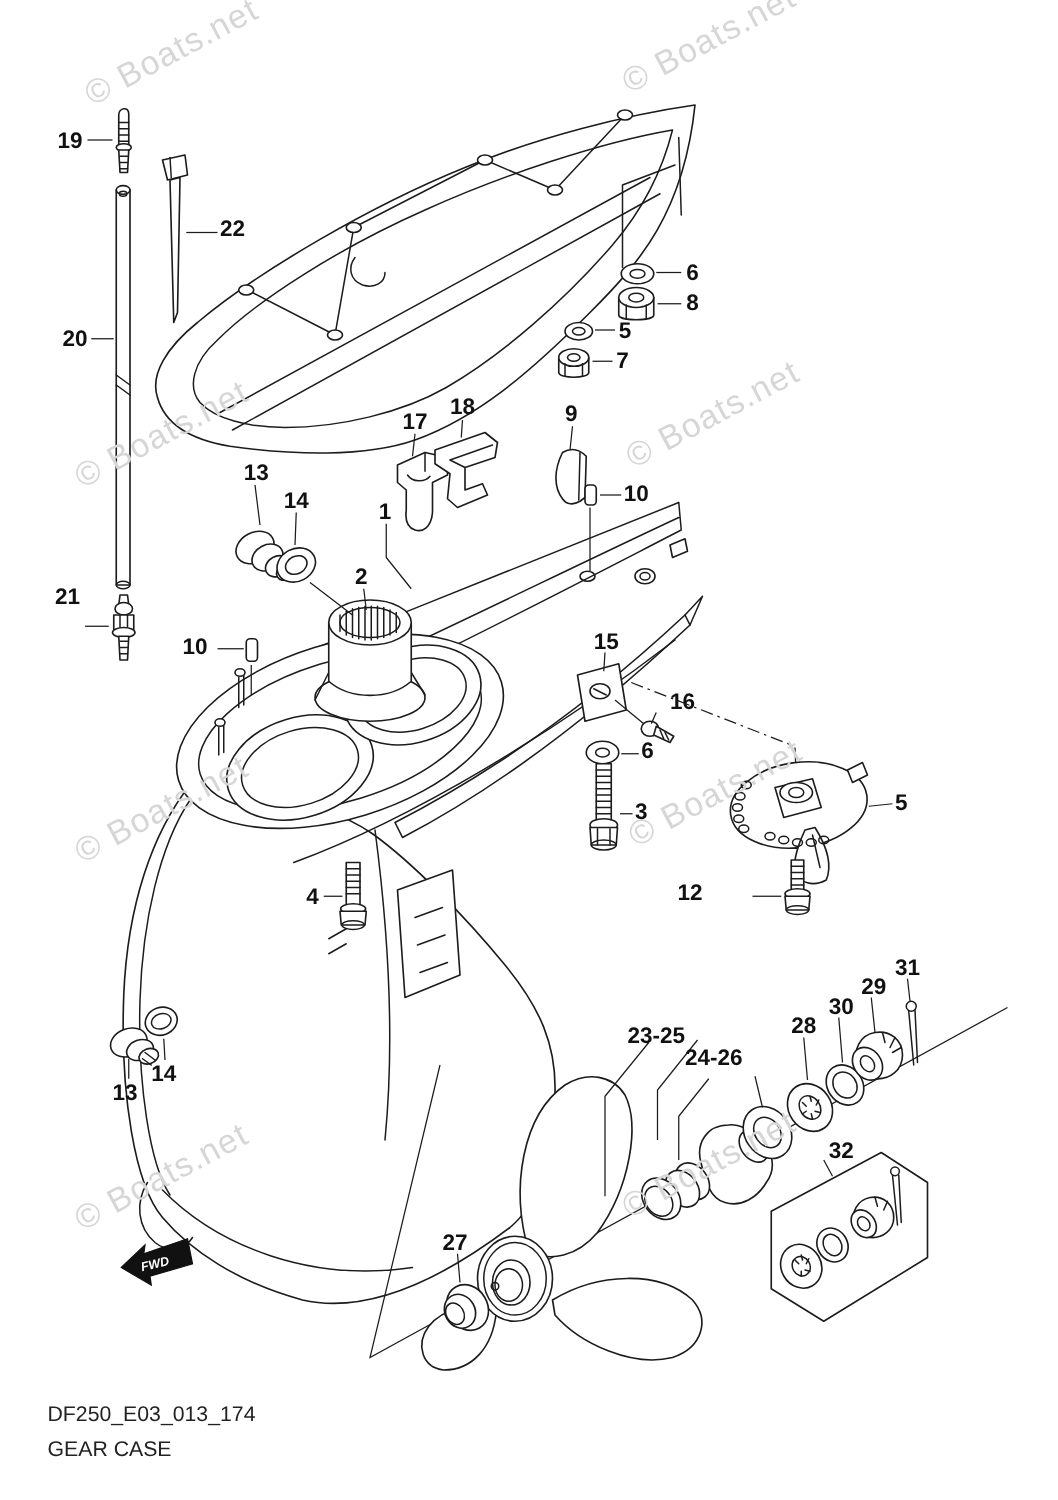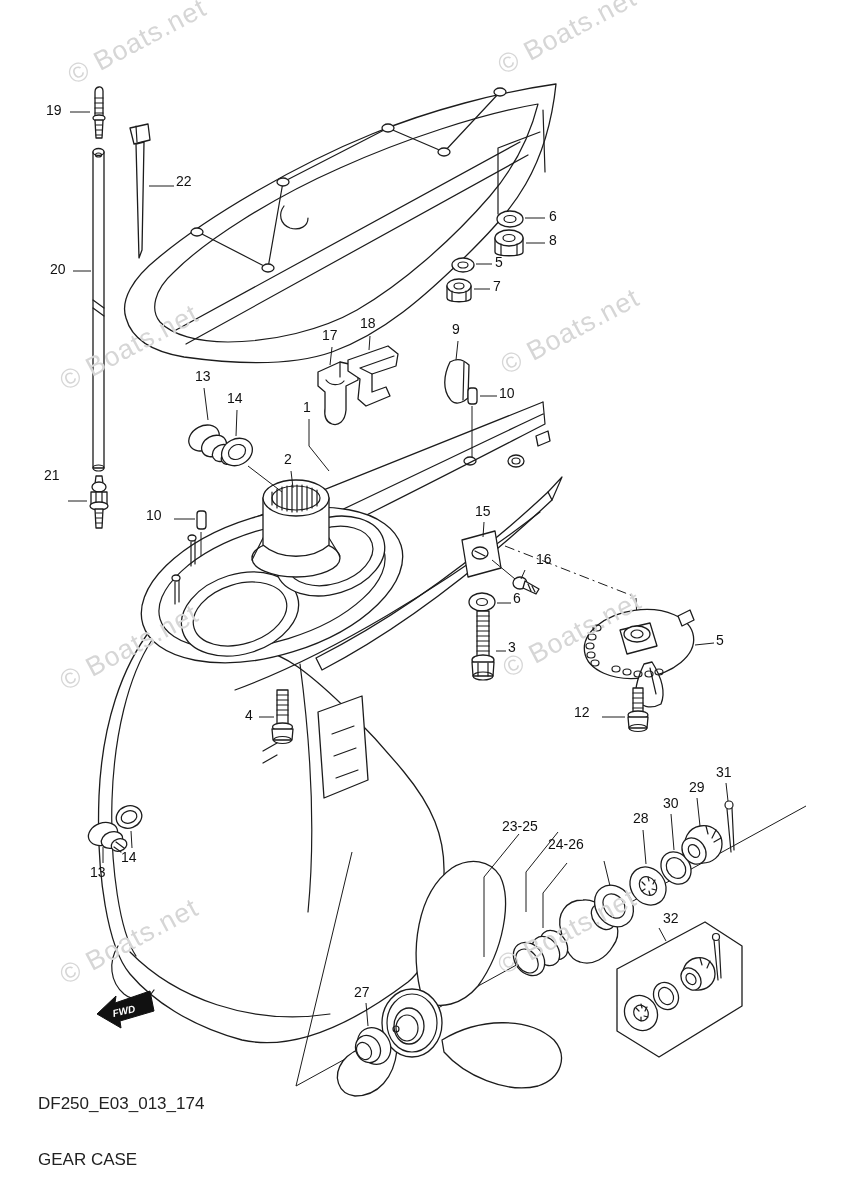--- a/index.html
+++ b/index.html
@@ -1,24 +1,24 @@
 <!DOCTYPE html>
 <html><head>
 <meta charset="utf-8">
 <style>
   html,body{margin:0;padding:0;background:#fff;}
   .stage{position:relative;width:846px;height:1200px;background:#fff;overflow:hidden;
          font-family:"Liberation Sans",sans-serif;color:#111;}
   .fig-title{position:absolute;left:36px;top:44px;font-size:31px;font-weight:700;
              letter-spacing:1px;color:#000;}
-  .footer-code{position:absolute;left:38px;top:1094px;font-size:17px;color:#222;}
+  .footer-code{position:absolute;left:38px;top:1122px;font-size:17px;color:#222;}
   .footer-caption{position:absolute;left:38px;top:1150px;font-size:17px;color:#222;}
   .wm{position:absolute;font-size:27px;color:#d6d6d6;white-space:nowrap;
       transform:rotate(-28deg);transform-origin:left center;letter-spacing:1px;}
-  .plabel{position:absolute;font-size:14px;color:#111;white-space:nowrap;line-height:1;}
+  .plabel{position:absolute;font-size:18px;color:#111;white-space:nowrap;line-height:1;font-weight:bold;}
   svg{position:absolute;left:0;top:0;}
   .ln{stroke:#1c1c1c;stroke-width:1.2;fill:none;stroke-linecap:round;stroke-linejoin:round;}
   .lnw{stroke:#1c1c1c;stroke-width:1.3;fill:#fff;stroke-linejoin:round;}
   .thin{stroke:#1c1c1c;stroke-width:1;fill:none;}
 </style>
 </head>
 <body>
 
 <div class="stage">
 
@@ -379,21 +379,21 @@
     <div class="plabel" style="left: 227px; top: 391px;">14</div>
     <div class="plabel" style="left: 303px; top: 400px;">1</div>
     <div class="plabel" style="left: 284px; top: 452px;">2</div>
     <div class="plabel" style="left: 146px; top: 508px;">10</div>
     <div class="plabel" style="left: 499px; top: 386px;">10</div>
     <div class="plabel" style="left: 475px; top: 504px;">15</div>
     <div class="plabel" style="left: 536px; top: 552px;">16</div>
     <div class="plabel" style="left: 513px; top: 591px;">6</div>
     <div class="plabel" style="left: 508px; top: 640px;">3</div>
     <div class="plabel" style="left: 716px; top: 633px;">5</div>
-    <div class="plabel" style="left: 574px; top: 705px;">12</div>
+    <div class="plabel" style="left: 542px; top: 705px;">12</div>
     <div class="plabel" style="left: 245px; top: 708px;">4</div>
     <div class="plabel" style="left: 90px; top: 865px;">13</div>
     <div class="plabel" style="left: 121px; top: 850px;">14</div>
     <div class="plabel" style="left: 502px; top: 809px; margin-top: 10px;">23-25</div>
     <div class="plabel" style="left: 548px; top: 837px;">24-26</div>
     <div class="plabel" style="left: 633px; top: 811px;">28</div>
     <div class="plabel" style="left: 663px; top: 796px;">30</div>
     <div class="plabel" style="left: 689px; top: 780px;">29</div>
     <div class="plabel" style="left: 716px; top: 765px;">31</div>
     <div class="plabel" style="left: 354px; top: 985px;">27</div>

